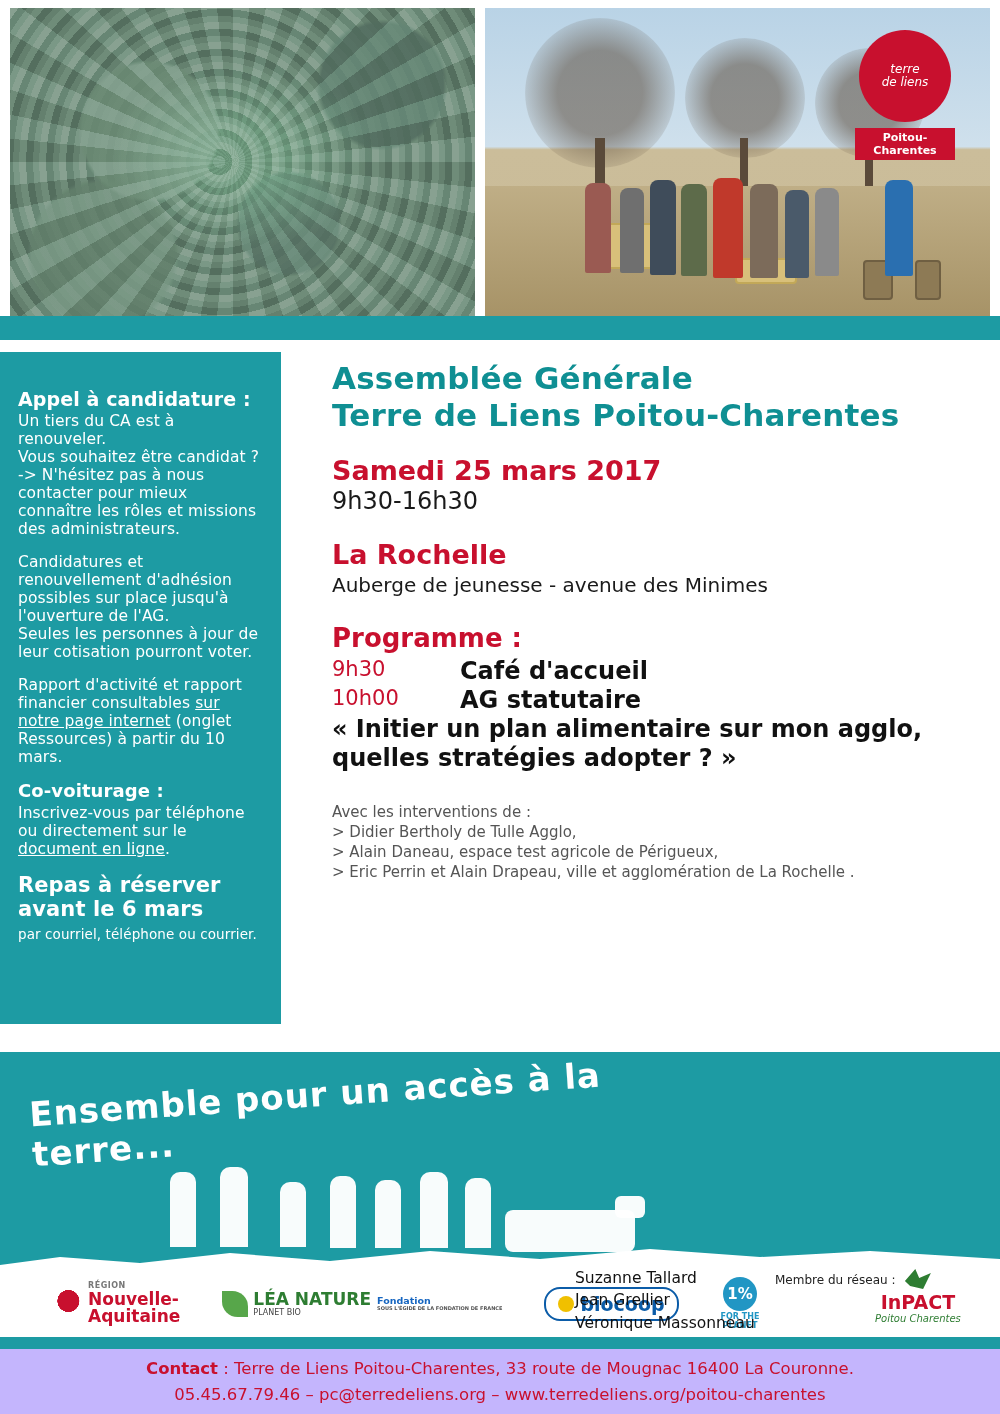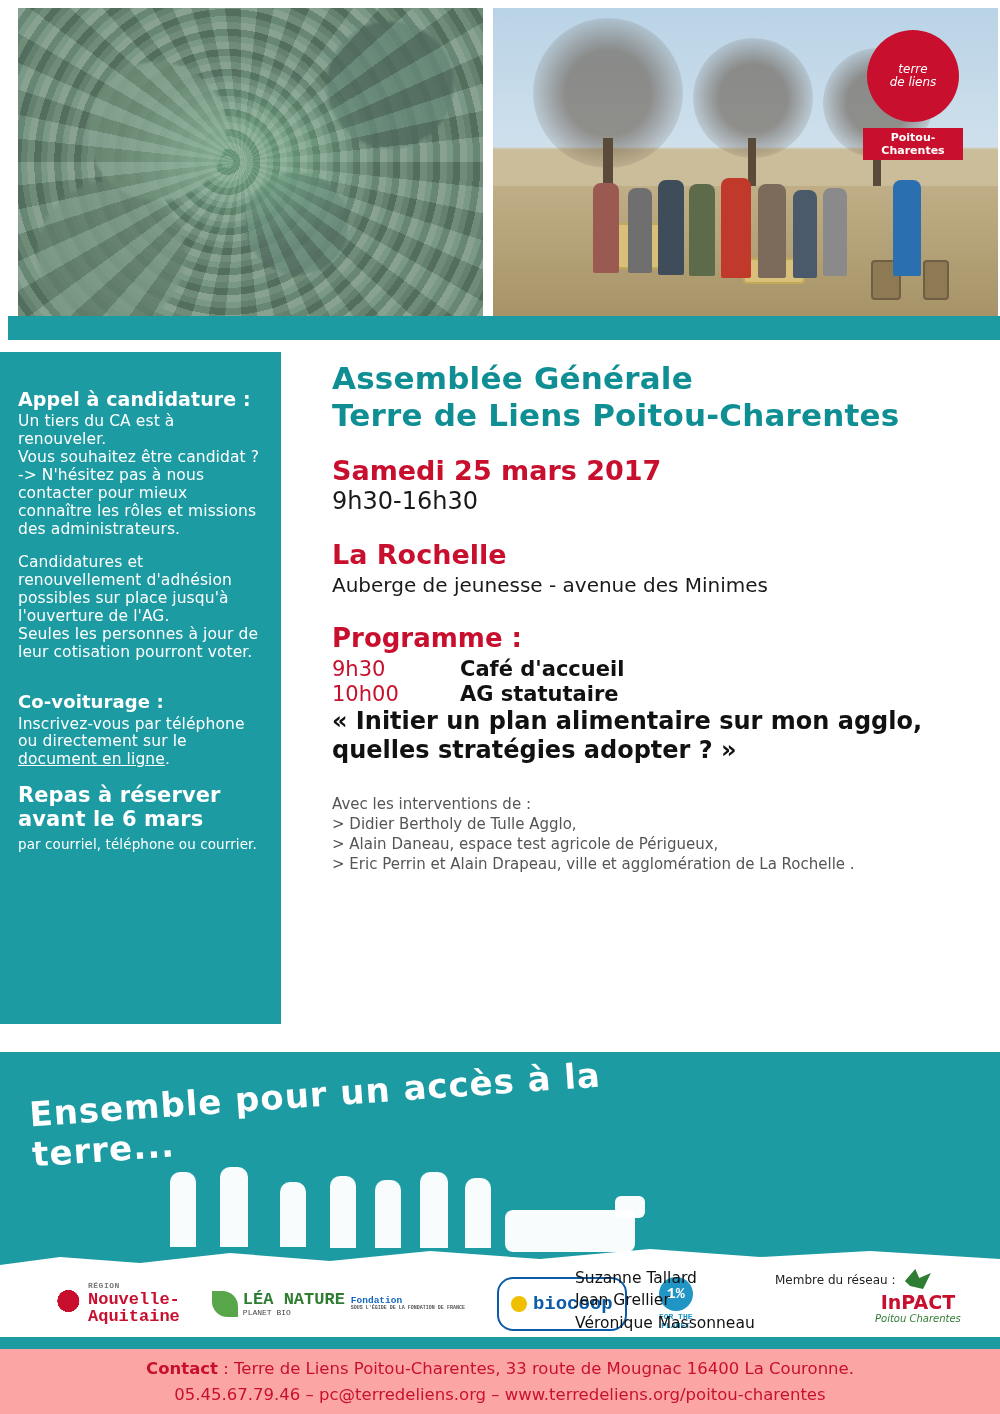--- a/index.html
+++ b/index.html
@@ -5,21 +5,21 @@
   * { box-sizing: border-box; }
   html, body { margin:0; padding:0; }
   body {
     width:1000px; height:1414px; position:relative;
     background:#ffffff;
     font-family:"DejaVu Sans", sans-serif;
     overflow:hidden;
   }
 
   
-  .photo-band { position:absolute; left:8px; top:0; width:820px; height:340px; }
+  .photo-band { position:absolute; left:0; top:0; width:820px; height:340px; }
   .photo-left {
     position:absolute; left:10px; top:8px; width:465px; height:308px;
     background:
       radial-gradient(circle at 30% 40%, rgba(120,150,130,.85) 0 18%, rgba(0,0,0,0) 19%),
       radial-gradient(circle at 60% 70%, rgba(95,125,110,.8) 0 14%, rgba(0,0,0,0) 15%),
       radial-gradient(circle at 20% 80%, rgba(110,140,120,.8) 0 16%, rgba(0,0,0,0) 17%),
       radial-gradient(circle at 80% 25%, rgba(90,120,105,.8) 0 14%, rgba(0,0,0,0) 15%),
       repeating-radial-gradient(circle at 45% 50%, #6f8c7a 0 6px, #5d7a69 6px 13px, #7b9785 13px 20px),
       linear-gradient(160deg,#6b8a78,#4d6a5a);
     overflow:hidden;
@@ -66,21 +66,21 @@
   
   .content { position:absolute; left:332px; top:20px; width:650px; }
   .title { color:#0f8f93; font-size:31px; font-weight:bold; line-height:1.18; letter-spacing:.2px; margin:0; }
   .date { color:#c8102e; font-size:27px; font-weight:bold; margin:22px 0 0 0; }
   .hours { color:#1a1a1a; font-size:24px; margin:1px 0 0 0; }
   .city { color:#c8102e; font-size:27px; font-weight:bold; margin:24px 0 0 0; }
   .place { color:#1a1a1a; font-size:20px; font-weight:normal; margin:3px 0 0 0; }
   .prog-h { color:#c8102e; font-size:26px; font-weight:bold; margin:26px 0 4px 0; }
   .prog-row { display:flex; margin:0 0 1px 0; }
   .prog-time { color:#c8102e; font-size:21px; width:128px; flex:0 0 128px; }
-  .prog-label { color:#111; font-size:21px; font-weight:bold; }
+  .prog-label { color:#111; font-size:24px; font-weight:bold; }
   .prog-row.apero { margin-top:16px; }
   .prog-row.apero .prog-label { font-weight:normal; font-size:20px; }
   .round-h { color:#c8102e; font-size:22px; font-weight:bold; margin:24px 0 4px 0; }
   .round-h .sep { color:#c8102e; }
   .quote { color:#111; font-size:24px; font-weight:bold; line-height:1.22; margin:0; }
   .speakers { color:#555; font-size:15px; line-height:1.35; margin:28px 0 0 0; }
   .u { text-decoration:underline; }
 
   
   .band { position:absolute; left:0; top:1052px; width:1000px; height:285px; background:#1d9ba3; overflow:hidden; }
@@ -90,21 +90,21 @@
     letter-spacing:1px; transform:rotate(-4deg);
   }
   .silhouettes { position:absolute; left:0; bottom:60px; width:1000px; height:115px; }
   .sil { position:absolute; background:#ffffff; opacity:.97; }
   .hill {
     position:absolute; left:0; bottom:0; width:1000px; height:110px; background:#ffffff;
     clip-path: polygon(0 38px, 60px 30px, 140px 36px, 230px 26px, 330px 34px, 430px 24px, 540px 32px, 650px 22px, 760px 30px, 870px 24px, 1000px 32px, 1000px 110px, 0 110px);
   }
   .footer-inner { position:absolute; left:0; bottom:0; width:1000px; height:86px; }
   .sponsor-note { position:absolute; left:48px; top:-8px; width:250px; font-size:12.5px; color:#222; line-height:1.3; }
-  .logo-row { position:absolute; left:48px; top:26px; display:flex; gap:32px;font-family:Liberation Mono, monospace; }
+  .logo-row { position:absolute; left:48px; top:26px; display:flex; align-items:center; gap:42px; }
   .logo { display:flex; align-items:center; }
   .logo-na { color:#c8102e; font-weight:bold; font-size:17px; line-height:1.02; }
   .logo-na .sup { font-size:8px; color:#777; letter-spacing:.5px; display:block; }
   .horse { width:34px; height:30px; margin-right:6px;
      background:radial-gradient(circle at 60% 40%, #c8102e 0 40%, rgba(0,0,0,0) 41%); position:relative; }
   .logo-lea { color:#2e7d32; font-weight:bold; font-size:17px; line-height:1.05; }
   .logo-lea .sub { display:block; font-size:8px; color:#444; font-weight:normal; }
   .leaf { width:26px; height:26px; border-radius:0 60% 0 60%; background:#57a64a; margin-right:5px; }
   .fond { color:#1565c0; font-size:9.5px; font-weight:bold; line-height:1.1; }
   .logo-biocoop { border:2px solid #0b5ca8; border-radius:16px; padding:4px 12px; display:flex; align-items:center; gap:6px; }
@@ -120,21 +120,21 @@
   .inpact .word { color:#2e7d32; font-weight:bold; font-size:19px; }
   .inpact .word span { color:#c8102e; }
   .inpact .sub { color:#2e7d32; font-size:10px; font-style:italic; }
   .inpact .bird { width:26px; height:20px; background:#2e7d32; margin:0 auto 2px auto;
      clip-path:polygon(0 60%, 40% 0, 55% 45%, 100% 20%, 70% 100%, 20% 85%); }
 
   
   .bottom-strip { position:absolute; left:0; top:1337px; width:1000px; height:12px; background:#1d9ba3; }
 
   
-  .contact { position:absolute; left:0; top:1349px; width:1000px; height:65px; background:#fca5a5;
+  .contact { position:absolute; left:0; top:1349px; width:1000px; height:65px; background:#c4b5fd;
     text-align:center; color:#c8102e; font-size:16.5px; line-height:1.55; padding-top:7px; }
   .contact b { font-weight:bold; }
 
   
   .tdl-logo { position:absolute; right:35px; top:22px; width:100px; text-align:center; }
   .tdl-circle { width:92px; height:92px; border-radius:50%; background:#c8102e; margin:0 auto;
      display:flex; align-items:center; justify-content:center; color:#fff; font-size:12px; line-height:1.1;
      font-style:italic; text-align:center; }
   .tdl-tag { background:#c8102e; color:#fff; font-size:11px; font-weight:bold; padding:3px 0; margin-top:6px;
      display:inline-block; }
@@ -186,20 +186,21 @@
 
   <div class="sidebar">
     <div class="sb-h">Appel à candidature :</div>
     <div class="sb-p" style="white-space:pre-line;">Un tiers du CA est à renouveler.
 Vous souhaitez être candidat ?
 -&gt; N'hésitez pas à nous contacter pour mieux connaître les rôles et missions des administrateurs.</div>
     <div class="sb-gap"></div>
     <div class="sb-p" style="white-space:pre-line;">Candidatures et renouvellement d'adhésion possibles sur place jusqu'à l'ouverture de l'AG.
 Seules les personnes à jour de leur cotisation pourront voter.</div>
     <div class="sb-gap"></div>
+    <div class="sb-p"><span>Rapport d'activité et rapport financier consultables </span><span class="sb-u">sur notre page internet</span><span> (onglet Ressources) à partir du 10 mars.</span></div>
     <div class="sb-gap"></div>
     <div class="sb-h small">Co-voiturage :</div>
     <div class="sb-p"><span>Inscrivez-vous par téléphone ou directement sur le </span><span class="sb-u">document en ligne</span><span>.</span></div>
     <div class="sb-gap"></div>
     <div class="sb-big" style="white-space:pre-line;">Repas à réserver
 avant le 6 mars</div>
     <div class="sb-tiny" style="margin-top:6px;">par courriel, téléphone ou courrier.</div>
   </div>
 
   <div class="content">

